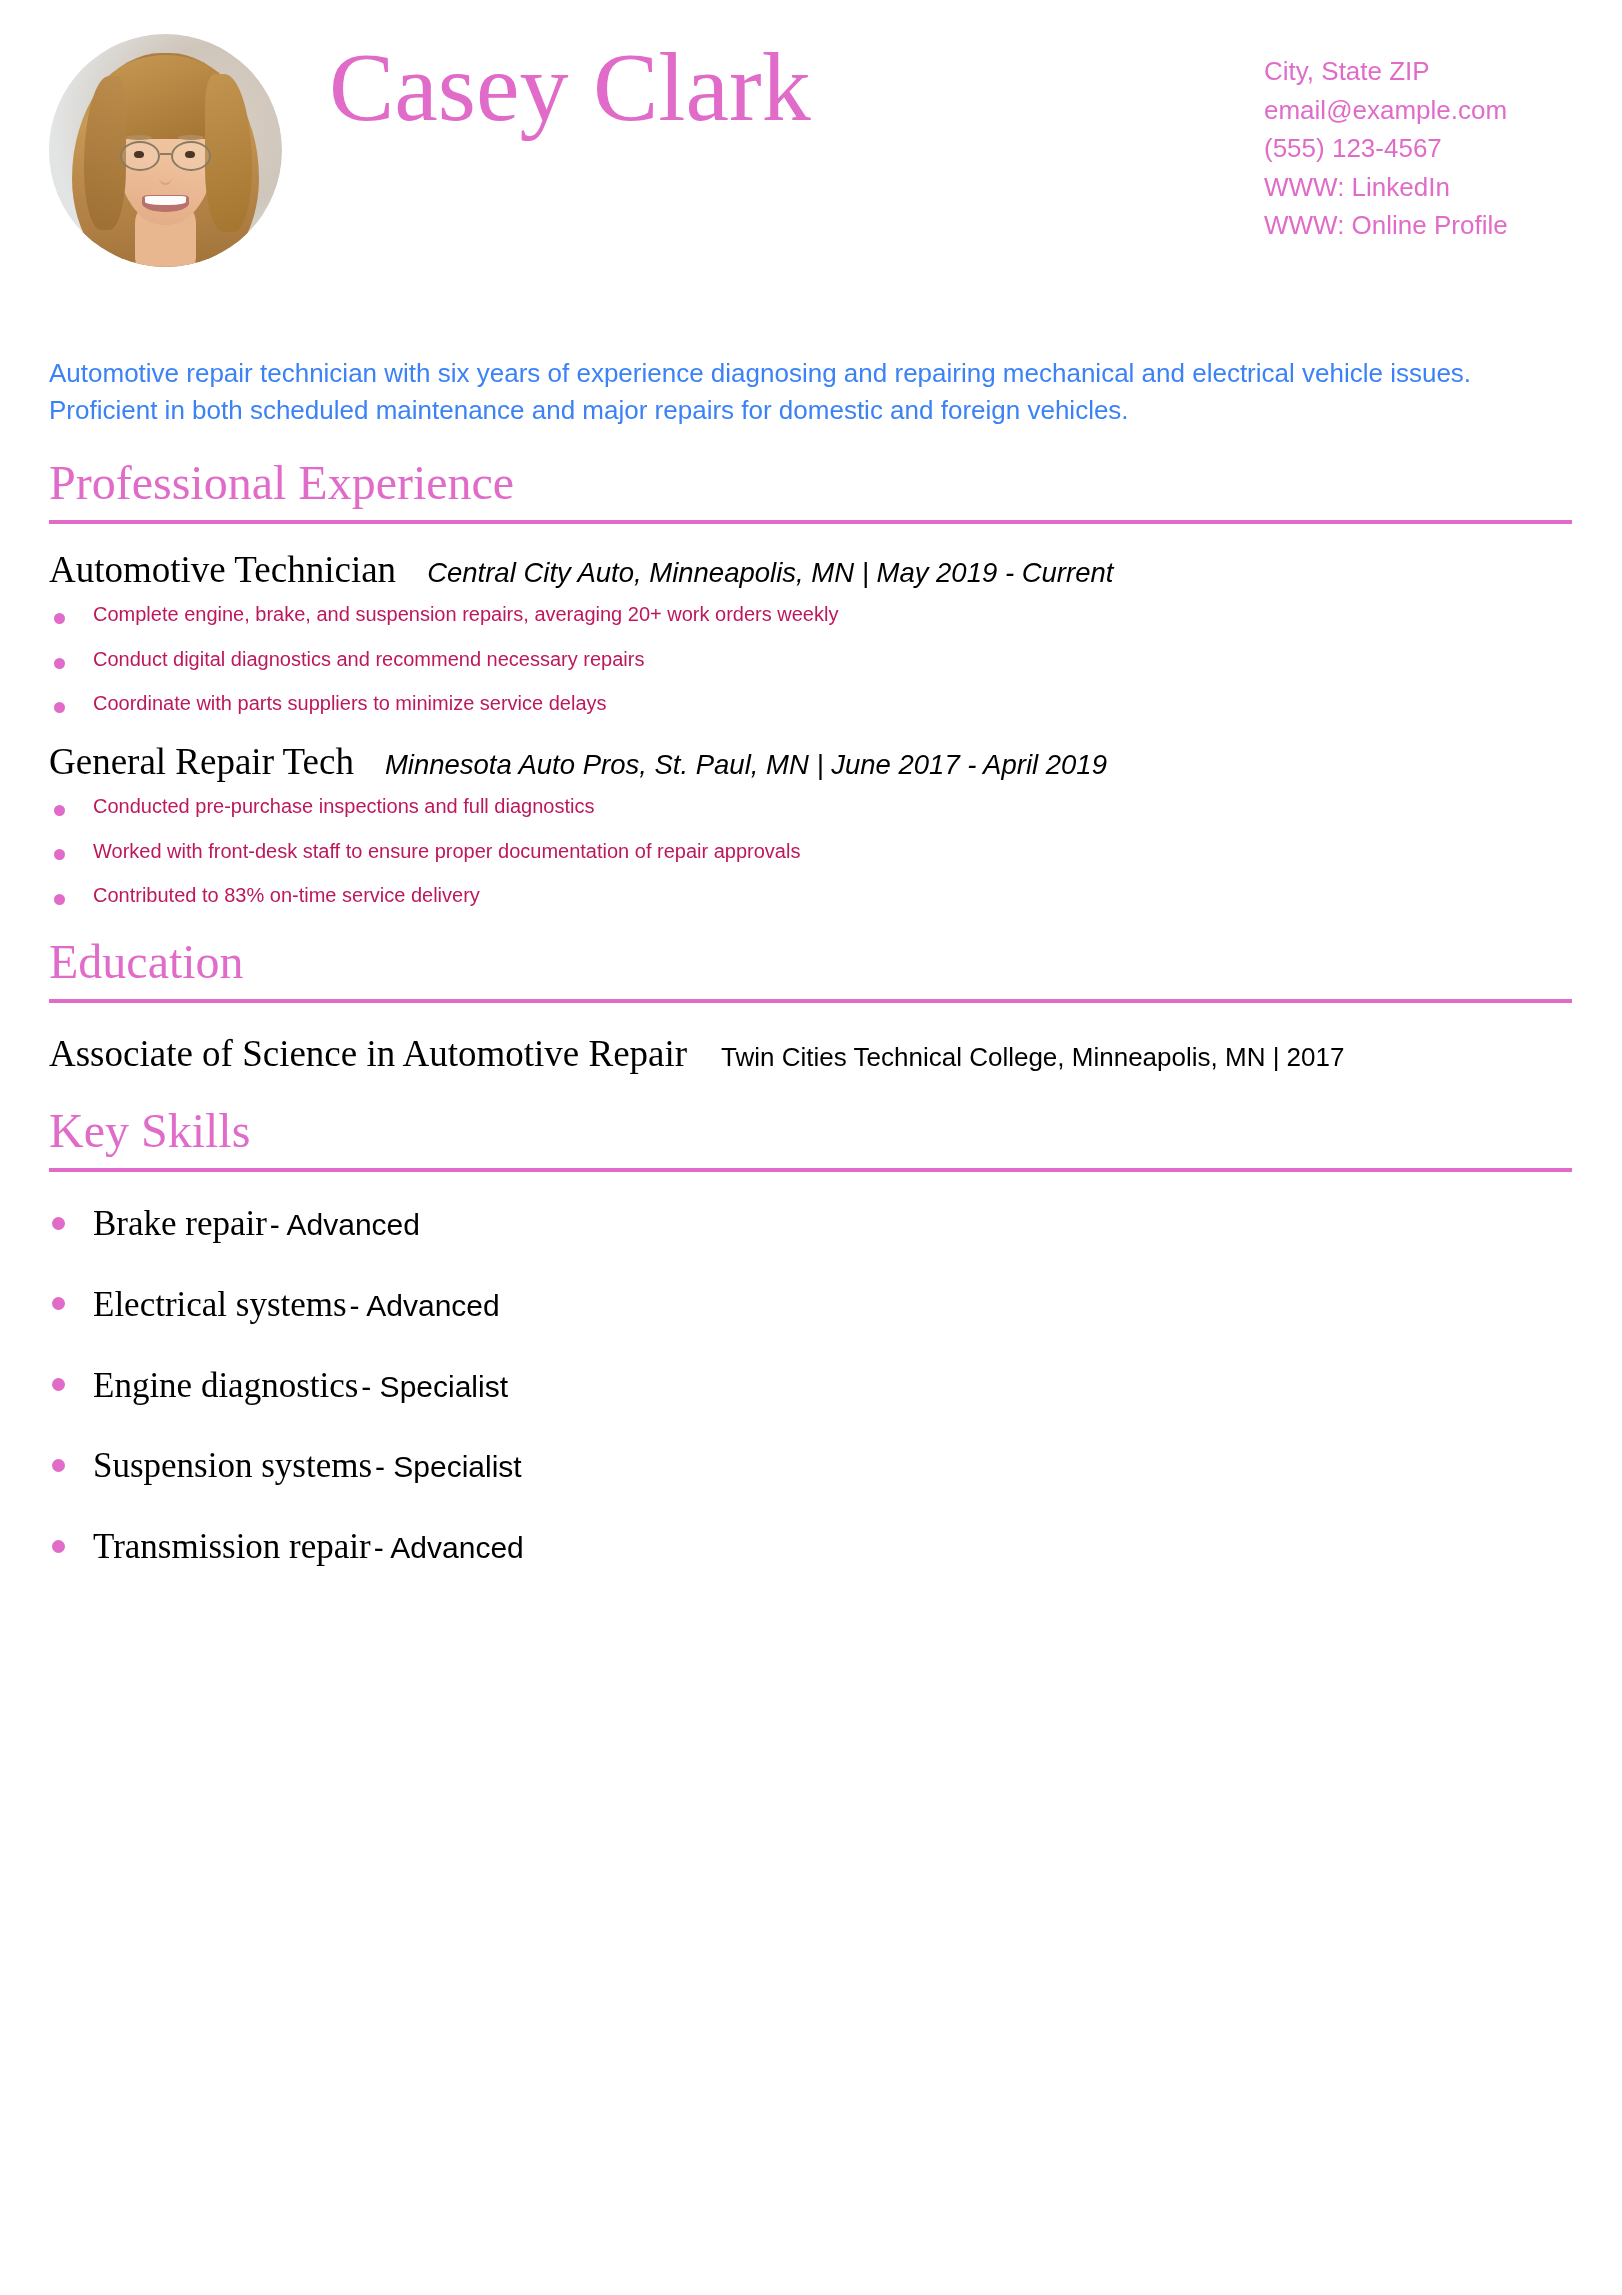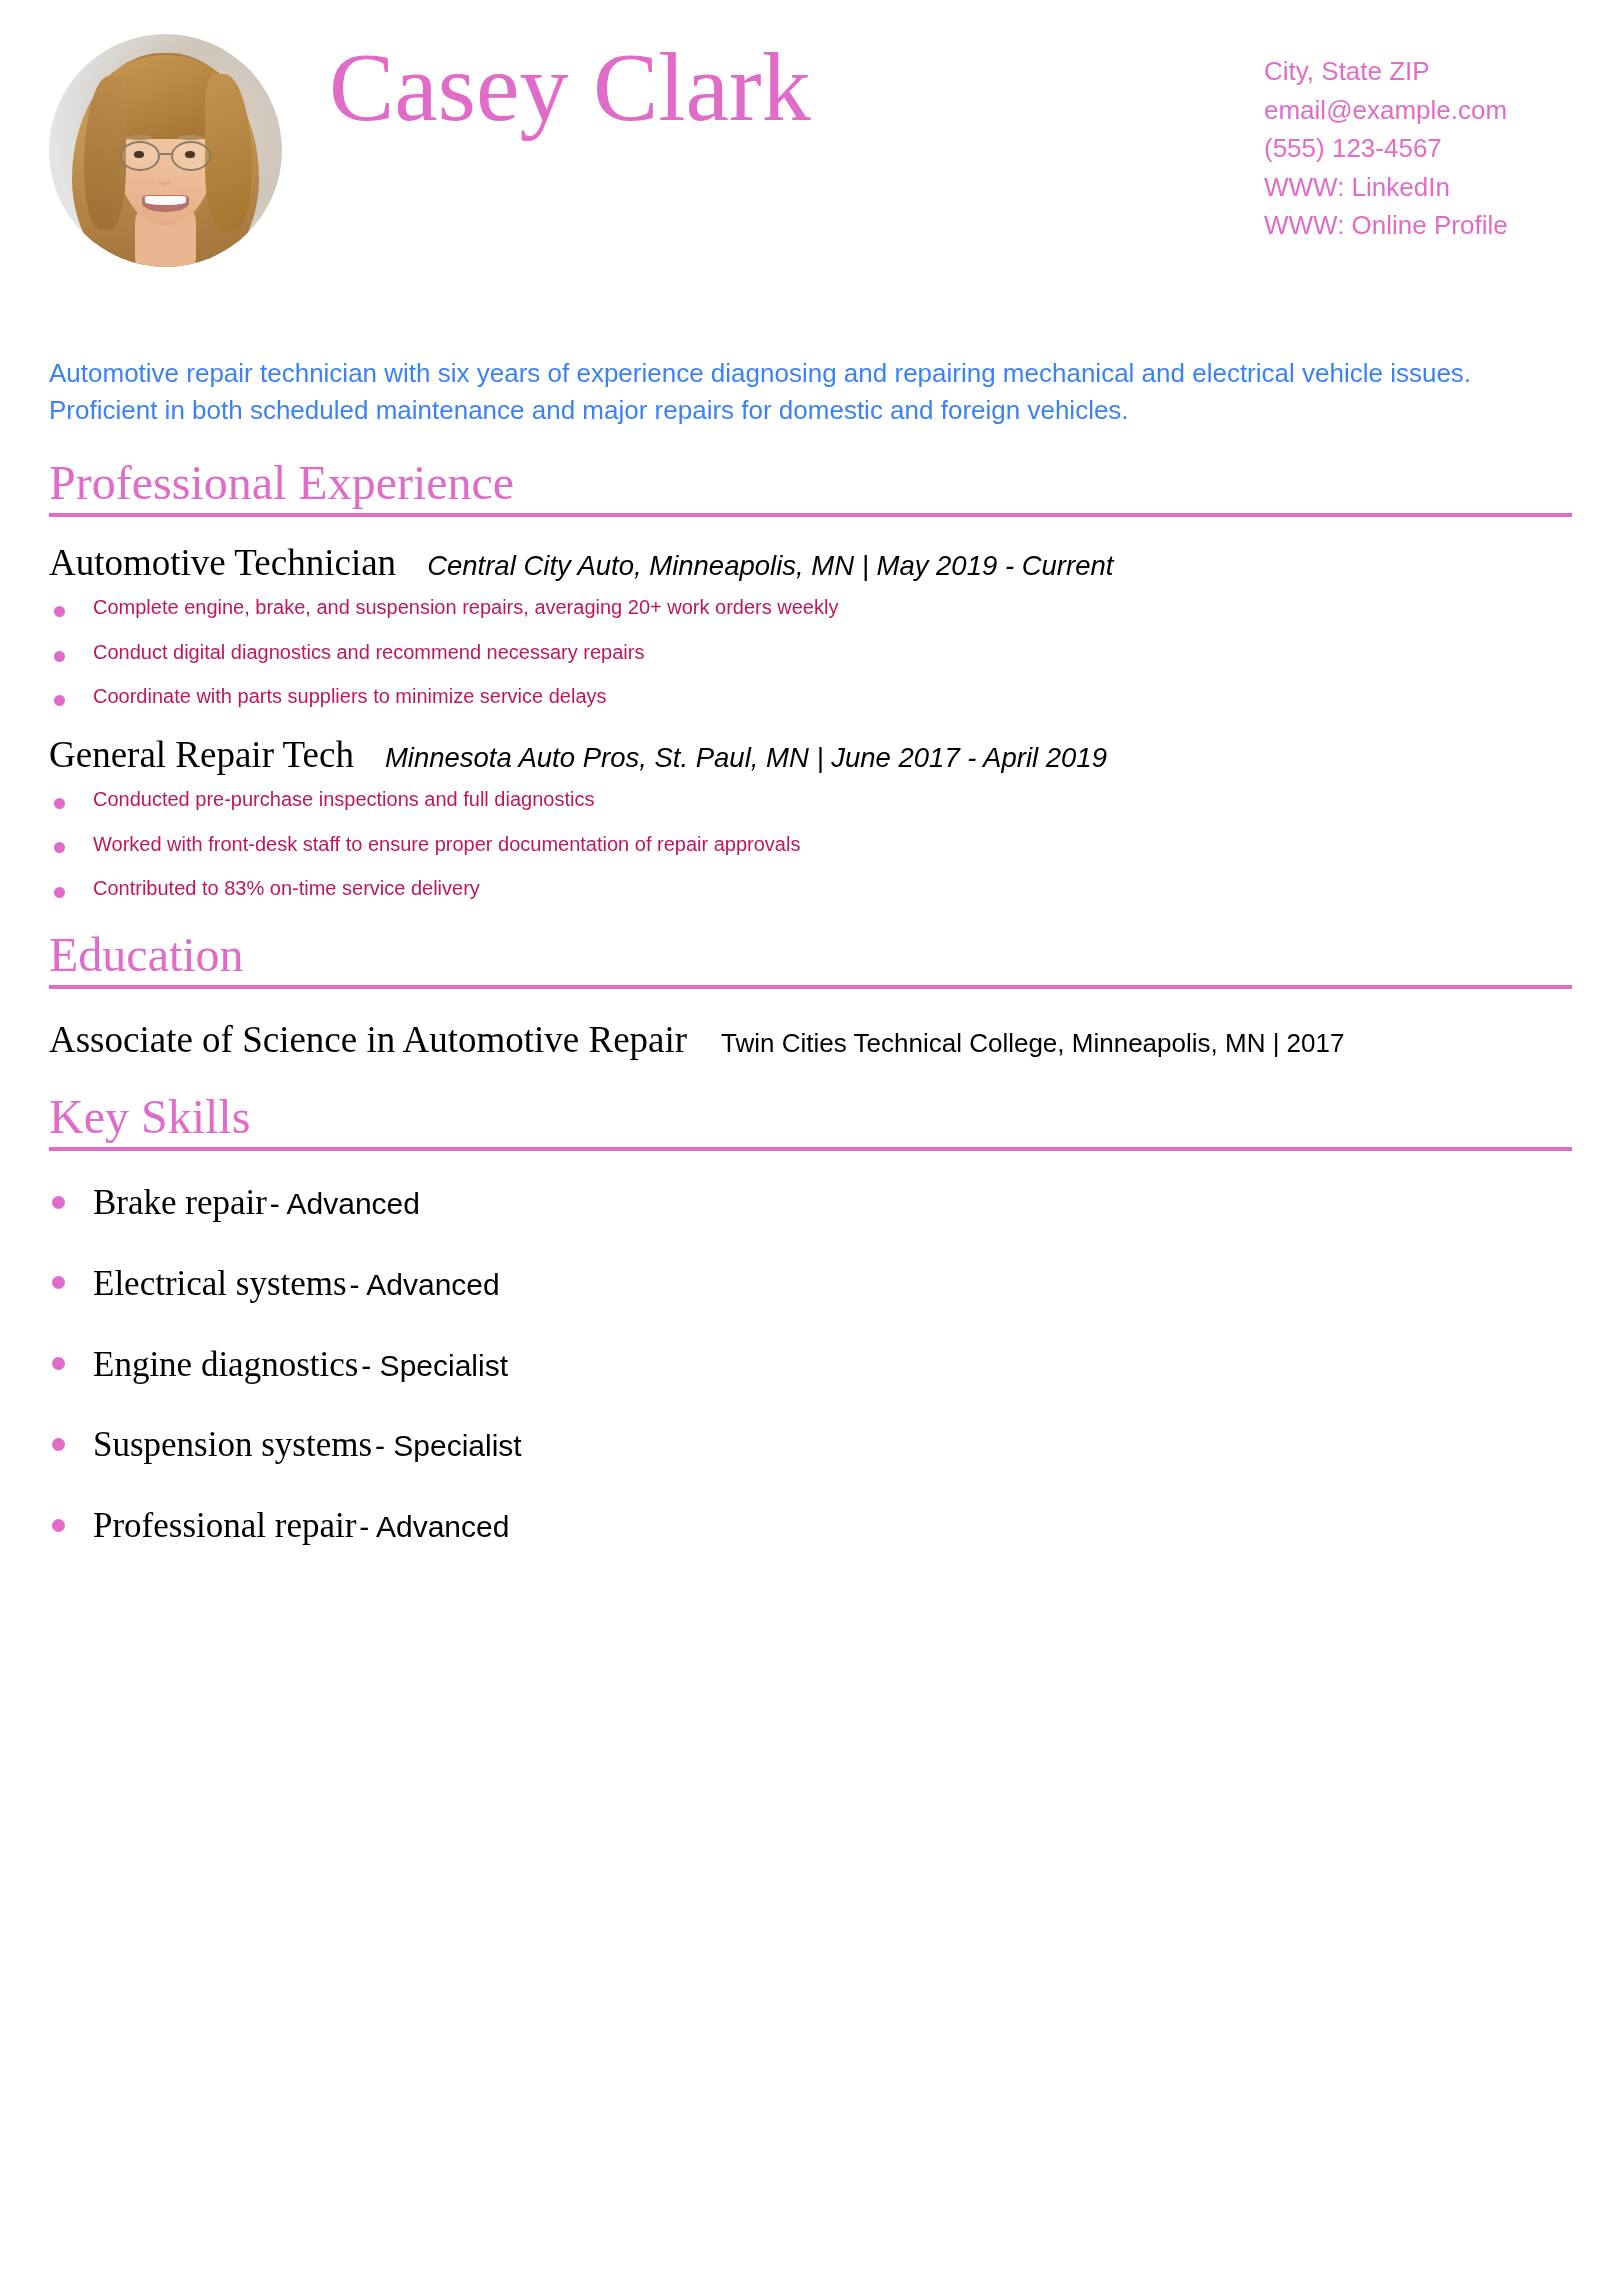--- a/index.html
+++ b/index.html
@@ -222,21 +222,21 @@
     max-width: 1525px;
   }
 
   
   .section { margin-top: 29px; }
   .section-title {
     font-family: "Liberation Serif", serif;
     font-size: 48px;
     line-height: 1.06;
     color: #e06bc8;
-    padding-bottom: 4px;
+    padding-bottom: 11px;
   }
   .section-rule {
     height: 4.6px;
     background: #e06bc8;
     width: 1523px;
     margin-bottom: 0px;
   }
 
   
   .entry { margin-top: 23.6px; }
@@ -437,21 +437,21 @@
         </li>
         <li>
           <span class="skill-name">Engine diagnostics</span>
           <span class="skill-level">- Specialist</span>
         </li>
         <li>
           <span class="skill-name">Suspension systems</span>
           <span class="skill-level">- Specialist</span>
         </li>
         <li>
-          <span class="skill-name">Professional repair</span>
+          <span class="skill-name">Transmission repair</span>
           <span class="skill-level">- Advanced</span>
         </li>
       </ul>
     </div>
 
   </div>
 </div>
 
 
 </body></html>

